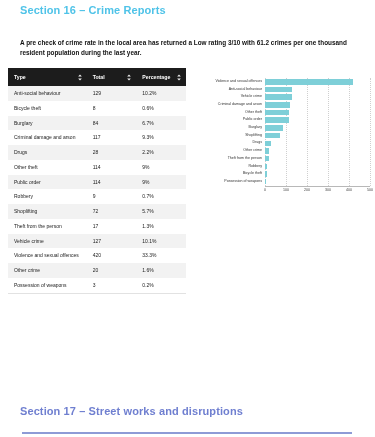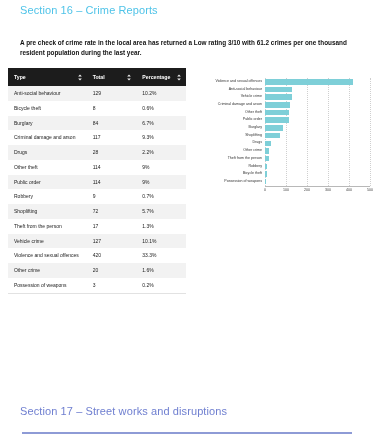--- a/index.html
+++ b/index.html
@@ -15,21 +15,21 @@
     color: #1a1a1a;
     position: relative;
   }
 
   
   .section-heading {
     position: absolute;
     left: 20px;
     top: 4px;
     font-size: 11px;
-    font-weight: 400;
+    font-weight: 700;
     color: #4fc3e8;
     letter-spacing: 0.1px;
     white-space: nowrap;
   }
 
   
   .intro {
     position: absolute;
     left: 20px;
     top: 38px;
@@ -186,21 +186,21 @@
     color: #444444;
     white-space: nowrap;
   }
 
   
   .section-heading-2 {
     position: absolute;
     left: 20px;
     top: 405px;
     font-size: 11px;
-    font-weight: 400;
+    font-weight: 700;
     color: #6f7fd0;
     letter-spacing: 0.1px;
     white-space: nowrap;
   }
   .bottom-rule {
     position: absolute;
     left: 22px;
     top: 432px;
     width: 330px;
     height: 2px;

